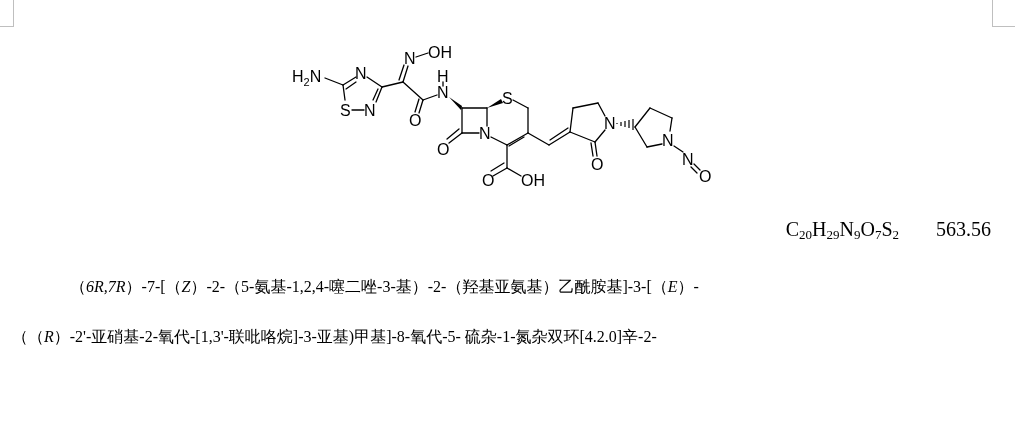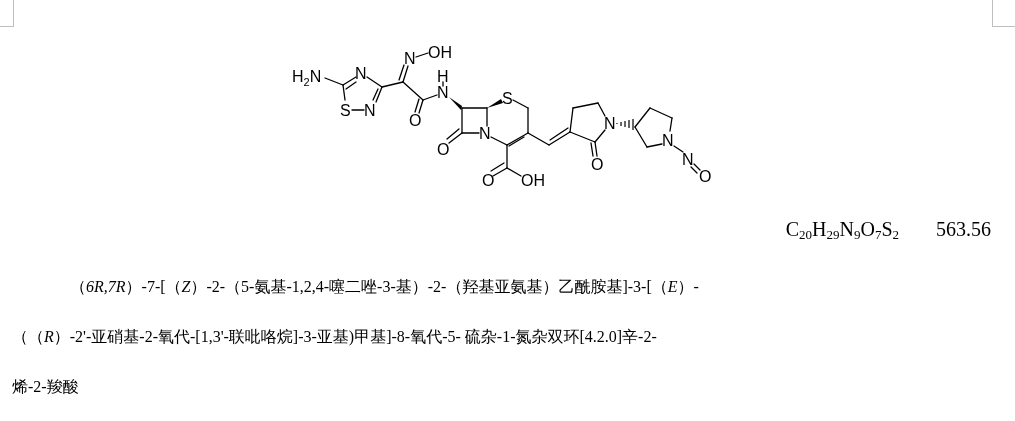--- a/index.html
+++ b/index.html
@@ -125,14 +125,13 @@
 <div class="formula">
   <span>
     <span>C</span><sub>20</sub><span>H</span><sub>29</sub><span>N</span><sub>9</sub><span>O</span><sub>7</sub><span>S</span><sub>2</sub>
   </span>
   <span class="mw">563.56</span>
 </div>
 
 <div class="name">
   <span class="indent"></span><span>（</span><i>6R,7R</i><span>）-7-[（</span><i>Z</i><span>）-2-（5-氨基-1,2,4-噻二唑-3-基）-2-（羟基亚氨基）乙酰胺基]-3-[（</span><i>E</i><span>）-</span><br>
   <span>（（</span><i>R</i><span>）-2'-亚硝基-2-氧代-[1,3'-联吡咯烷]-3-亚基)甲基]-8-氧代-5-  硫杂-1-氮杂双环[4.2.0]辛-2-</span><br>
-  <span>烯-2-羧酸</span>
 </div>
 
 </body></html>

